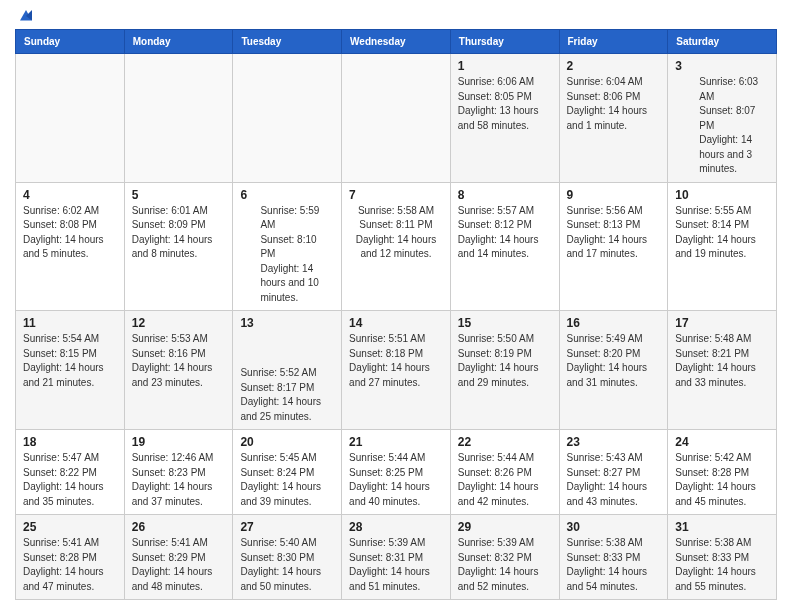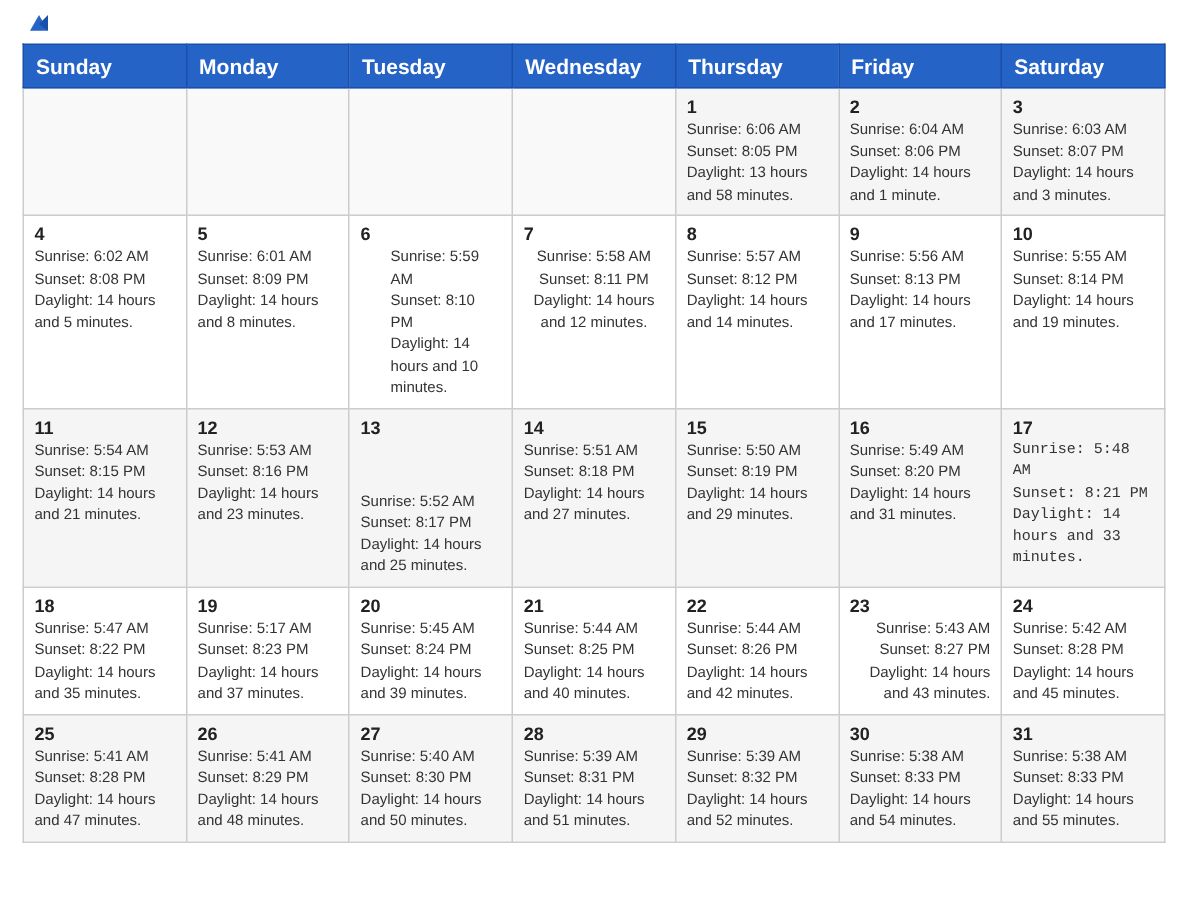--- a/index.html
+++ b/index.html
@@ -51,21 +51,21 @@
     table {
       width: 100%;
       border-collapse: collapse;
       table-layout: fixed;
     }
     thead tr th {
       background: #2563c7;
       color: #fff;
       text-align: left;
       padding: 6px 8px;
-      font-size: 14px;
+      font-size: 10px;
       font-weight: bold;
       border: 1px solid #1a4faa;
     }
     tbody tr td {
       border: 1px solid #ccc;
       vertical-align: top;
       padding: 5px 7px;
       font-size: 10.5px;
       color: #222;
       height: 80px;
@@ -137,21 +137,21 @@
 Daylight: 13 hours and 58 minutes.</div>
         </td>
         <td>
           <span class="day-number">2</span>
           <div class="day-info" style="white-space: pre-line;">Sunrise: 6:04 AM
 Sunset: 8:06 PM
 Daylight: 14 hours and 1 minute.</div>
         </td>
         <td>
           <span class="day-number">3</span>
-          <div class="day-info" style="white-space: pre-line;">Sunrise: 6:03 AM
+          <div class="day-info" style="white-space: pre-line; margin-left: 24px;">Sunrise: 6:03 AM
 Sunset: 8:07 PM
 Daylight: 14 hours and 3 minutes.</div>
         </td>
       </tr>
       <tr>
         <td>
           <span class="day-number">4</span>
           <div class="day-info" style="white-space: pre-line;">Sunrise: 6:02 AM
 Sunset: 8:08 PM
 Daylight: 14 hours and 5 minutes.</div>
@@ -225,35 +225,35 @@
 Daylight: 14 hours and 29 minutes.</div>
         </td>
         <td>
           <span class="day-number">16</span>
           <div class="day-info" style="white-space: pre-line;">Sunrise: 5:49 AM
 Sunset: 8:20 PM
 Daylight: 14 hours and 31 minutes.</div>
         </td>
         <td>
           <span class="day-number">17</span>
-          <div class="day-info" style="white-space: pre-line; font-family: Liberation Mono, monospace;">Sunrise: 5:48 AM
+          <div class="day-info" style="white-space: pre-line;">Sunrise: 5:48 AM
 Sunset: 8:21 PM
 Daylight: 14 hours and 33 minutes.</div>
         </td>
       </tr>
       <tr>
         <td>
           <span class="day-number">18</span>
           <div class="day-info" style="white-space: pre-line;">Sunrise: 5:47 AM
 Sunset: 8:22 PM
 Daylight: 14 hours and 35 minutes.</div>
         </td>
         <td>
           <span class="day-number">19</span>
-          <div class="day-info" style="white-space: pre-line;">Sunrise: 5:17 AM
+          <div class="day-info" style="white-space: pre-line;">Sunrise: 12:46 AM
 Sunset: 8:23 PM
 Daylight: 14 hours and 37 minutes.</div>
         </td>
         <td>
           <span class="day-number">20</span>
           <div class="day-info" style="white-space: pre-line;">Sunrise: 5:45 AM
 Sunset: 8:24 PM
 Daylight: 14 hours and 39 minutes.</div>
         </td>
         <td>
@@ -263,21 +263,21 @@
 Daylight: 14 hours and 40 minutes.</div>
         </td>
         <td>
           <span class="day-number">22</span>
           <div class="day-info" style="white-space: pre-line;">Sunrise: 5:44 AM
 Sunset: 8:26 PM
 Daylight: 14 hours and 42 minutes.</div>
         </td>
         <td>
           <span class="day-number">23</span>
-          <div class="day-info" style="white-space: pre-line; text-align: right;">Sunrise: 5:43 AM
+          <div class="day-info" style="white-space: pre-line;">Sunrise: 5:43 AM
 Sunset: 8:27 PM
 Daylight: 14 hours and 43 minutes.</div>
         </td>
         <td>
           <span class="day-number">24</span>
           <div class="day-info" style="white-space: pre-line;">Sunrise: 5:42 AM
 Sunset: 8:28 PM
 Daylight: 14 hours and 45 minutes.</div>
         </td>
       </tr>

